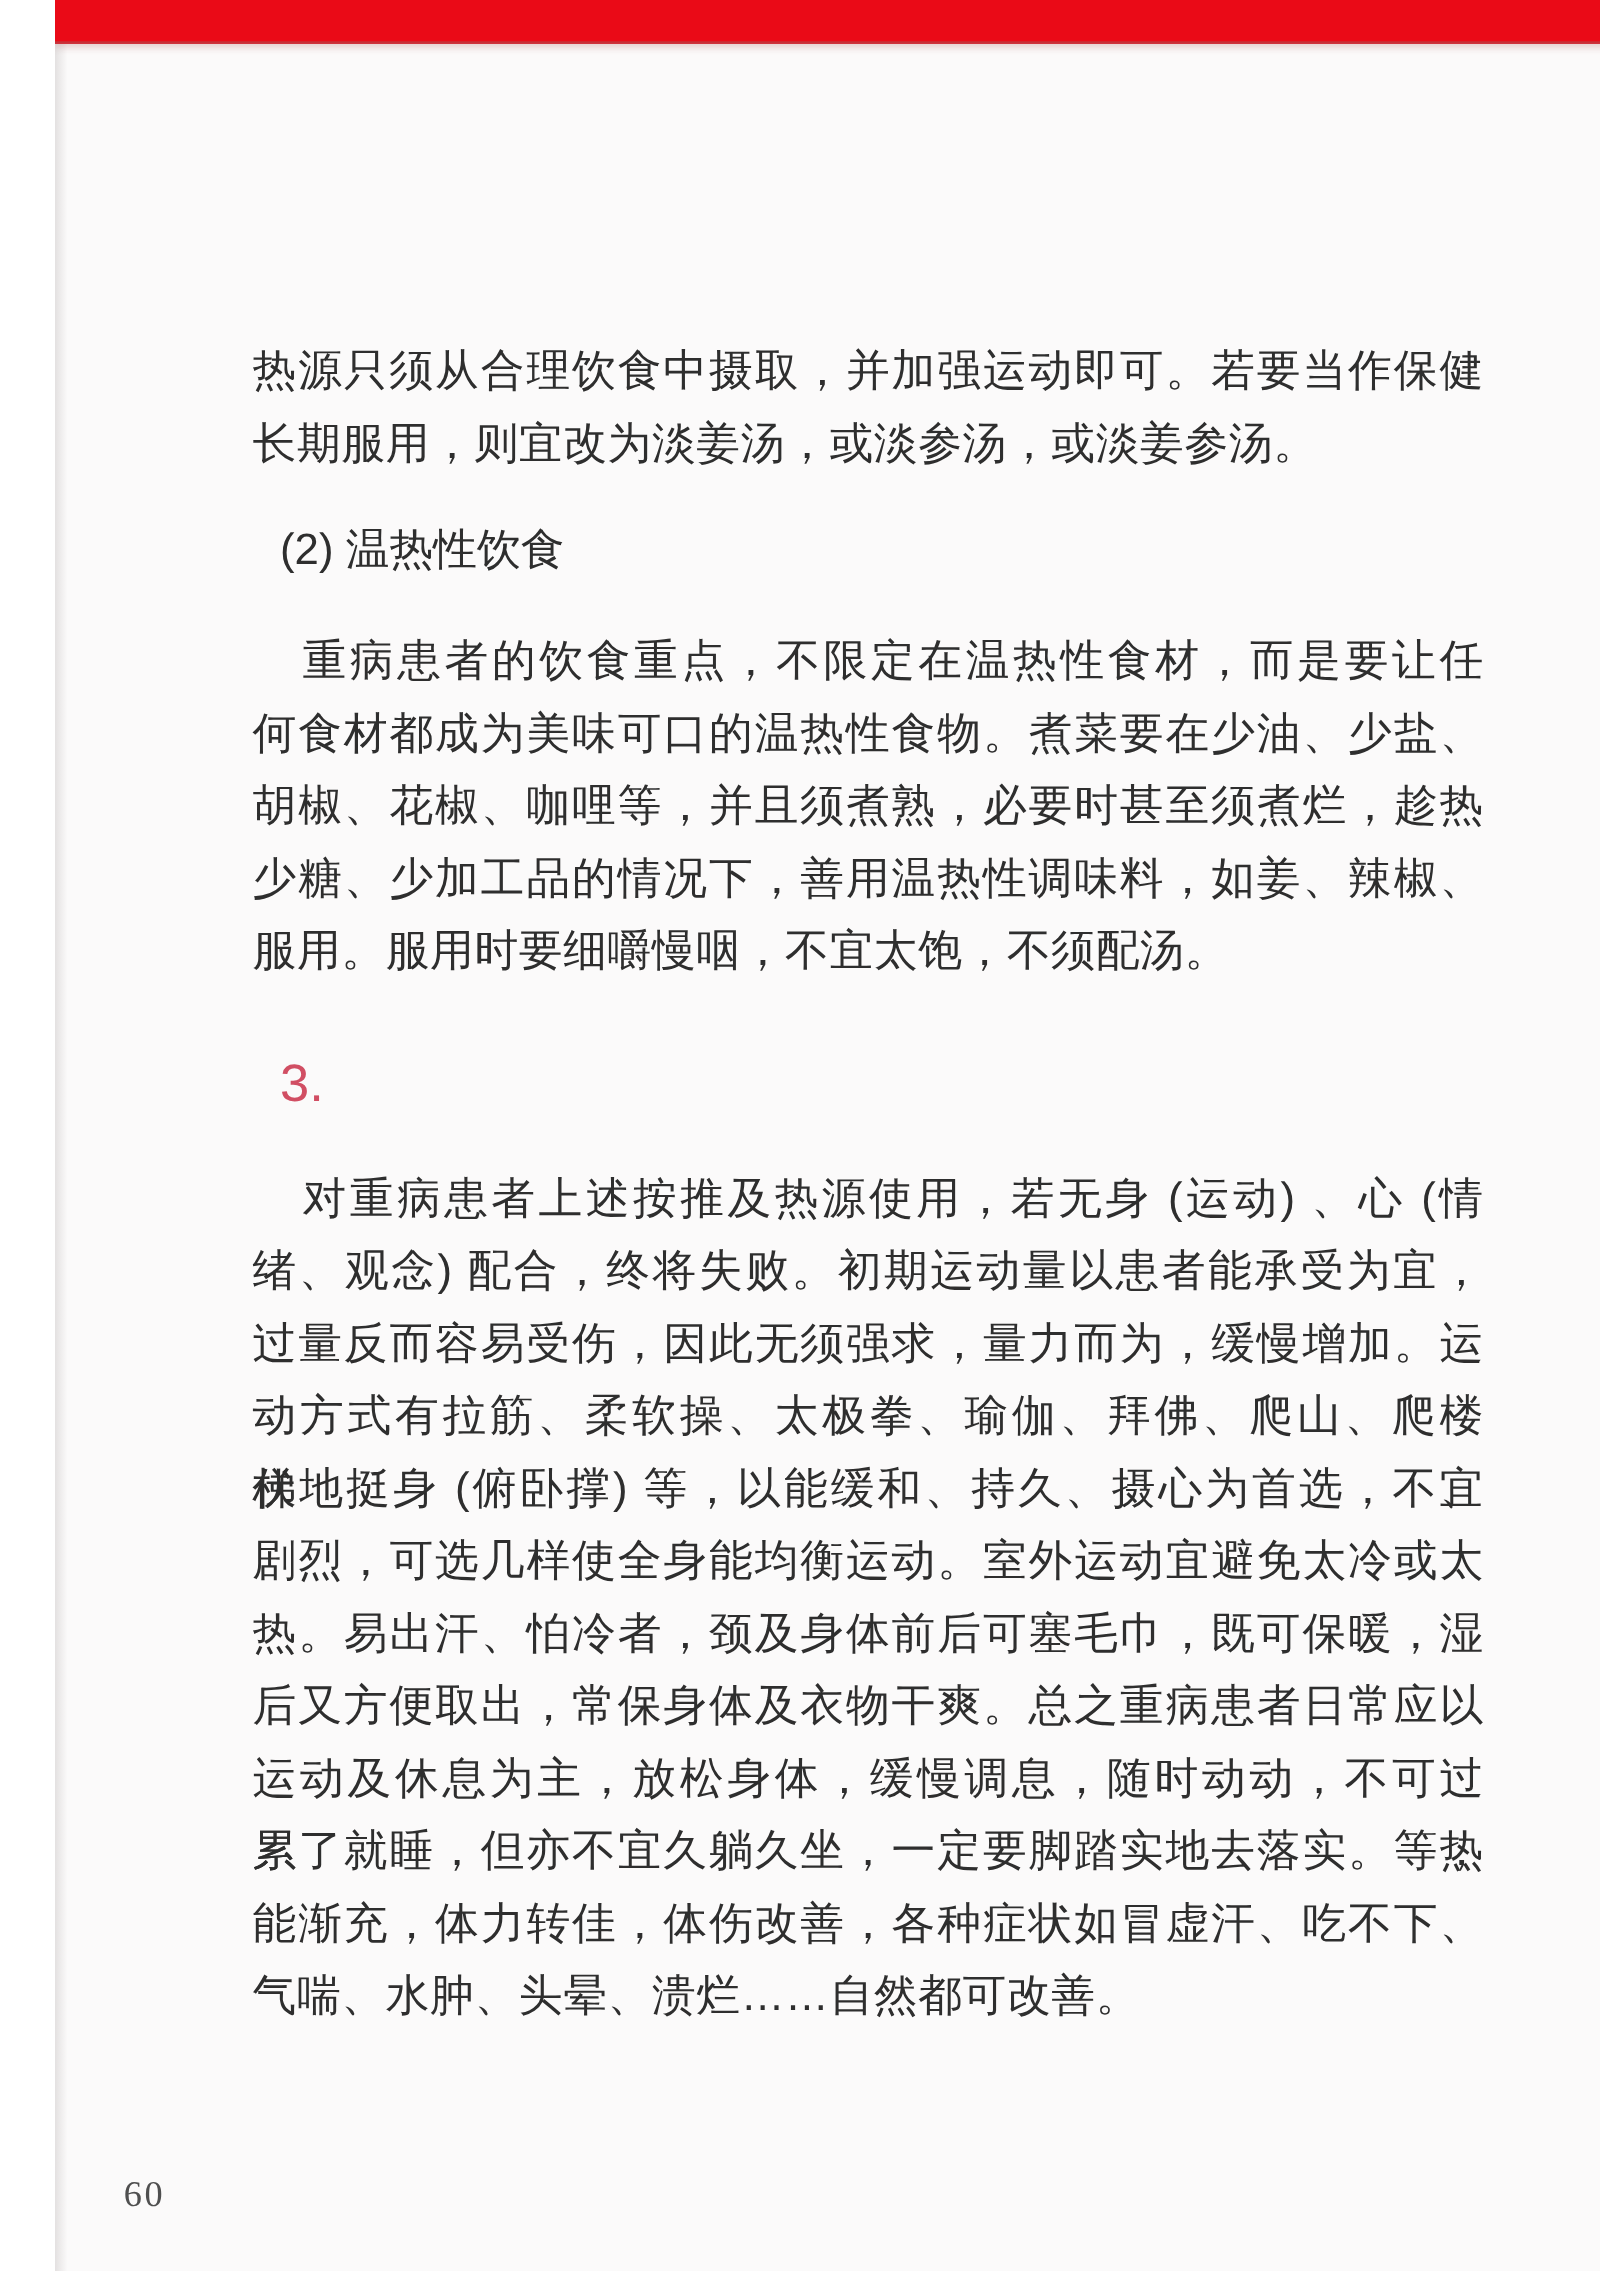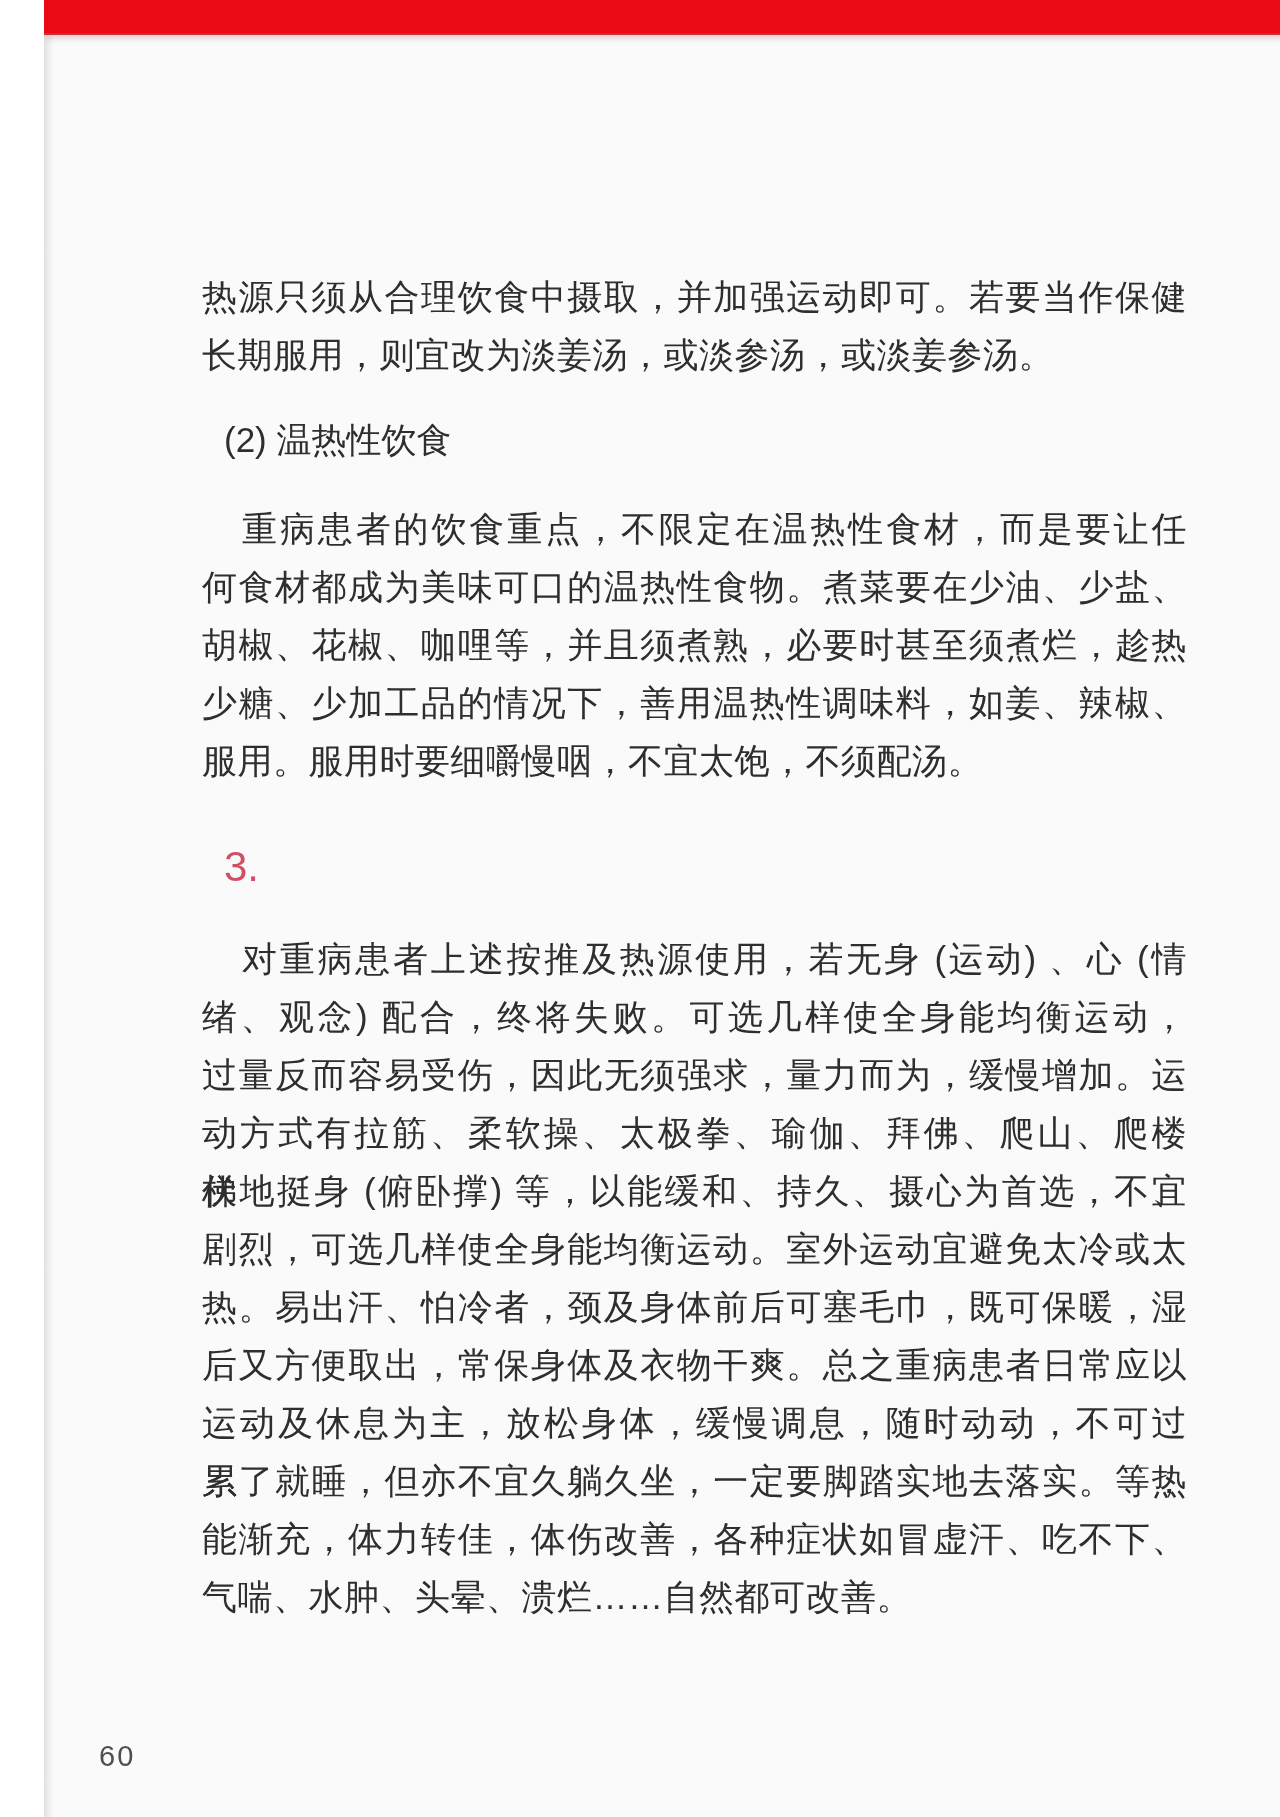--- a/index.html
+++ b/index.html
@@ -76,20 +76,21 @@
   .section-heading .sec-num { margin-right: 30px; }
   .section-heading .sec-title { letter-spacing: 2px; }
   .para-3 { margin-top: 32px; }
   .page-number {
     position: absolute;
     left: 55px;
     top: 1740px;
     font-size: 29px;
     color: #4f4f4f;
     letter-spacing: 2px;
+    font-family: Liberation Serif, serif;
   }
 </style>
 </head>
 <body>
 
 <div class="page">
   <div class="top-bar"></div>
 
   <div class="content">
     <div class="para para-1">
@@ -106,21 +107,21 @@
         <div class="line">少糖、少加工品的情况下，善用温热性调味料，如姜、辣椒、</div>
         <div class="line last">服用。服用时要细嚼慢咽，不宜太饱，不须配汤。</div>
       </div>
 
     <h2 class="section-heading">
       <span class="sec-num">3.</span>
     </h2>
 
     <div class="para para-3 indent">
         <div class="line">对重病患者上述按推及热源使用，若无身 (运动) 、心 (情</div>
-        <div class="line">绪、观念) 配合，终将失败。可选几样使全身能均衡运动，</div>
+        <div class="line">绪、观念) 配合，终将失败。初期运动量以患者能承受为宜，</div>
         <div class="line">过量反而容易受伤，因此无须强求，量力而为，缓慢增加。运</div>
         <div class="line">动方式有拉筋、柔软操、太极拳、瑜伽、拜佛、爬山、爬楼梯、</div>
         <div class="line">伏地挺身 (俯卧撑) 等，以能缓和、持久、摄心为首选，不宜</div>
         <div class="line">剧烈，可选几样使全身能均衡运动。室外运动宜避免太冷或太</div>
         <div class="line">热。易出汗、怕冷者，颈及身体前后可塞毛巾，既可保暖，湿</div>
         <div class="line">后又方便取出，常保身体及衣物干爽。总之重病患者日常应以</div>
         <div class="line">运动及休息为主，放松身体，缓慢调息，随时动动，不可过累，</div>
         <div class="line">累了就睡，但亦不宜久躺久坐，一定要脚踏实地去落实。等热</div>
         <div class="line">能渐充，体力转佳，体伤改善，各种症状如冒虚汗、吃不下、</div>
         <div class="line last">气喘、水肿、头晕、溃烂……自然都可改善。</div>

